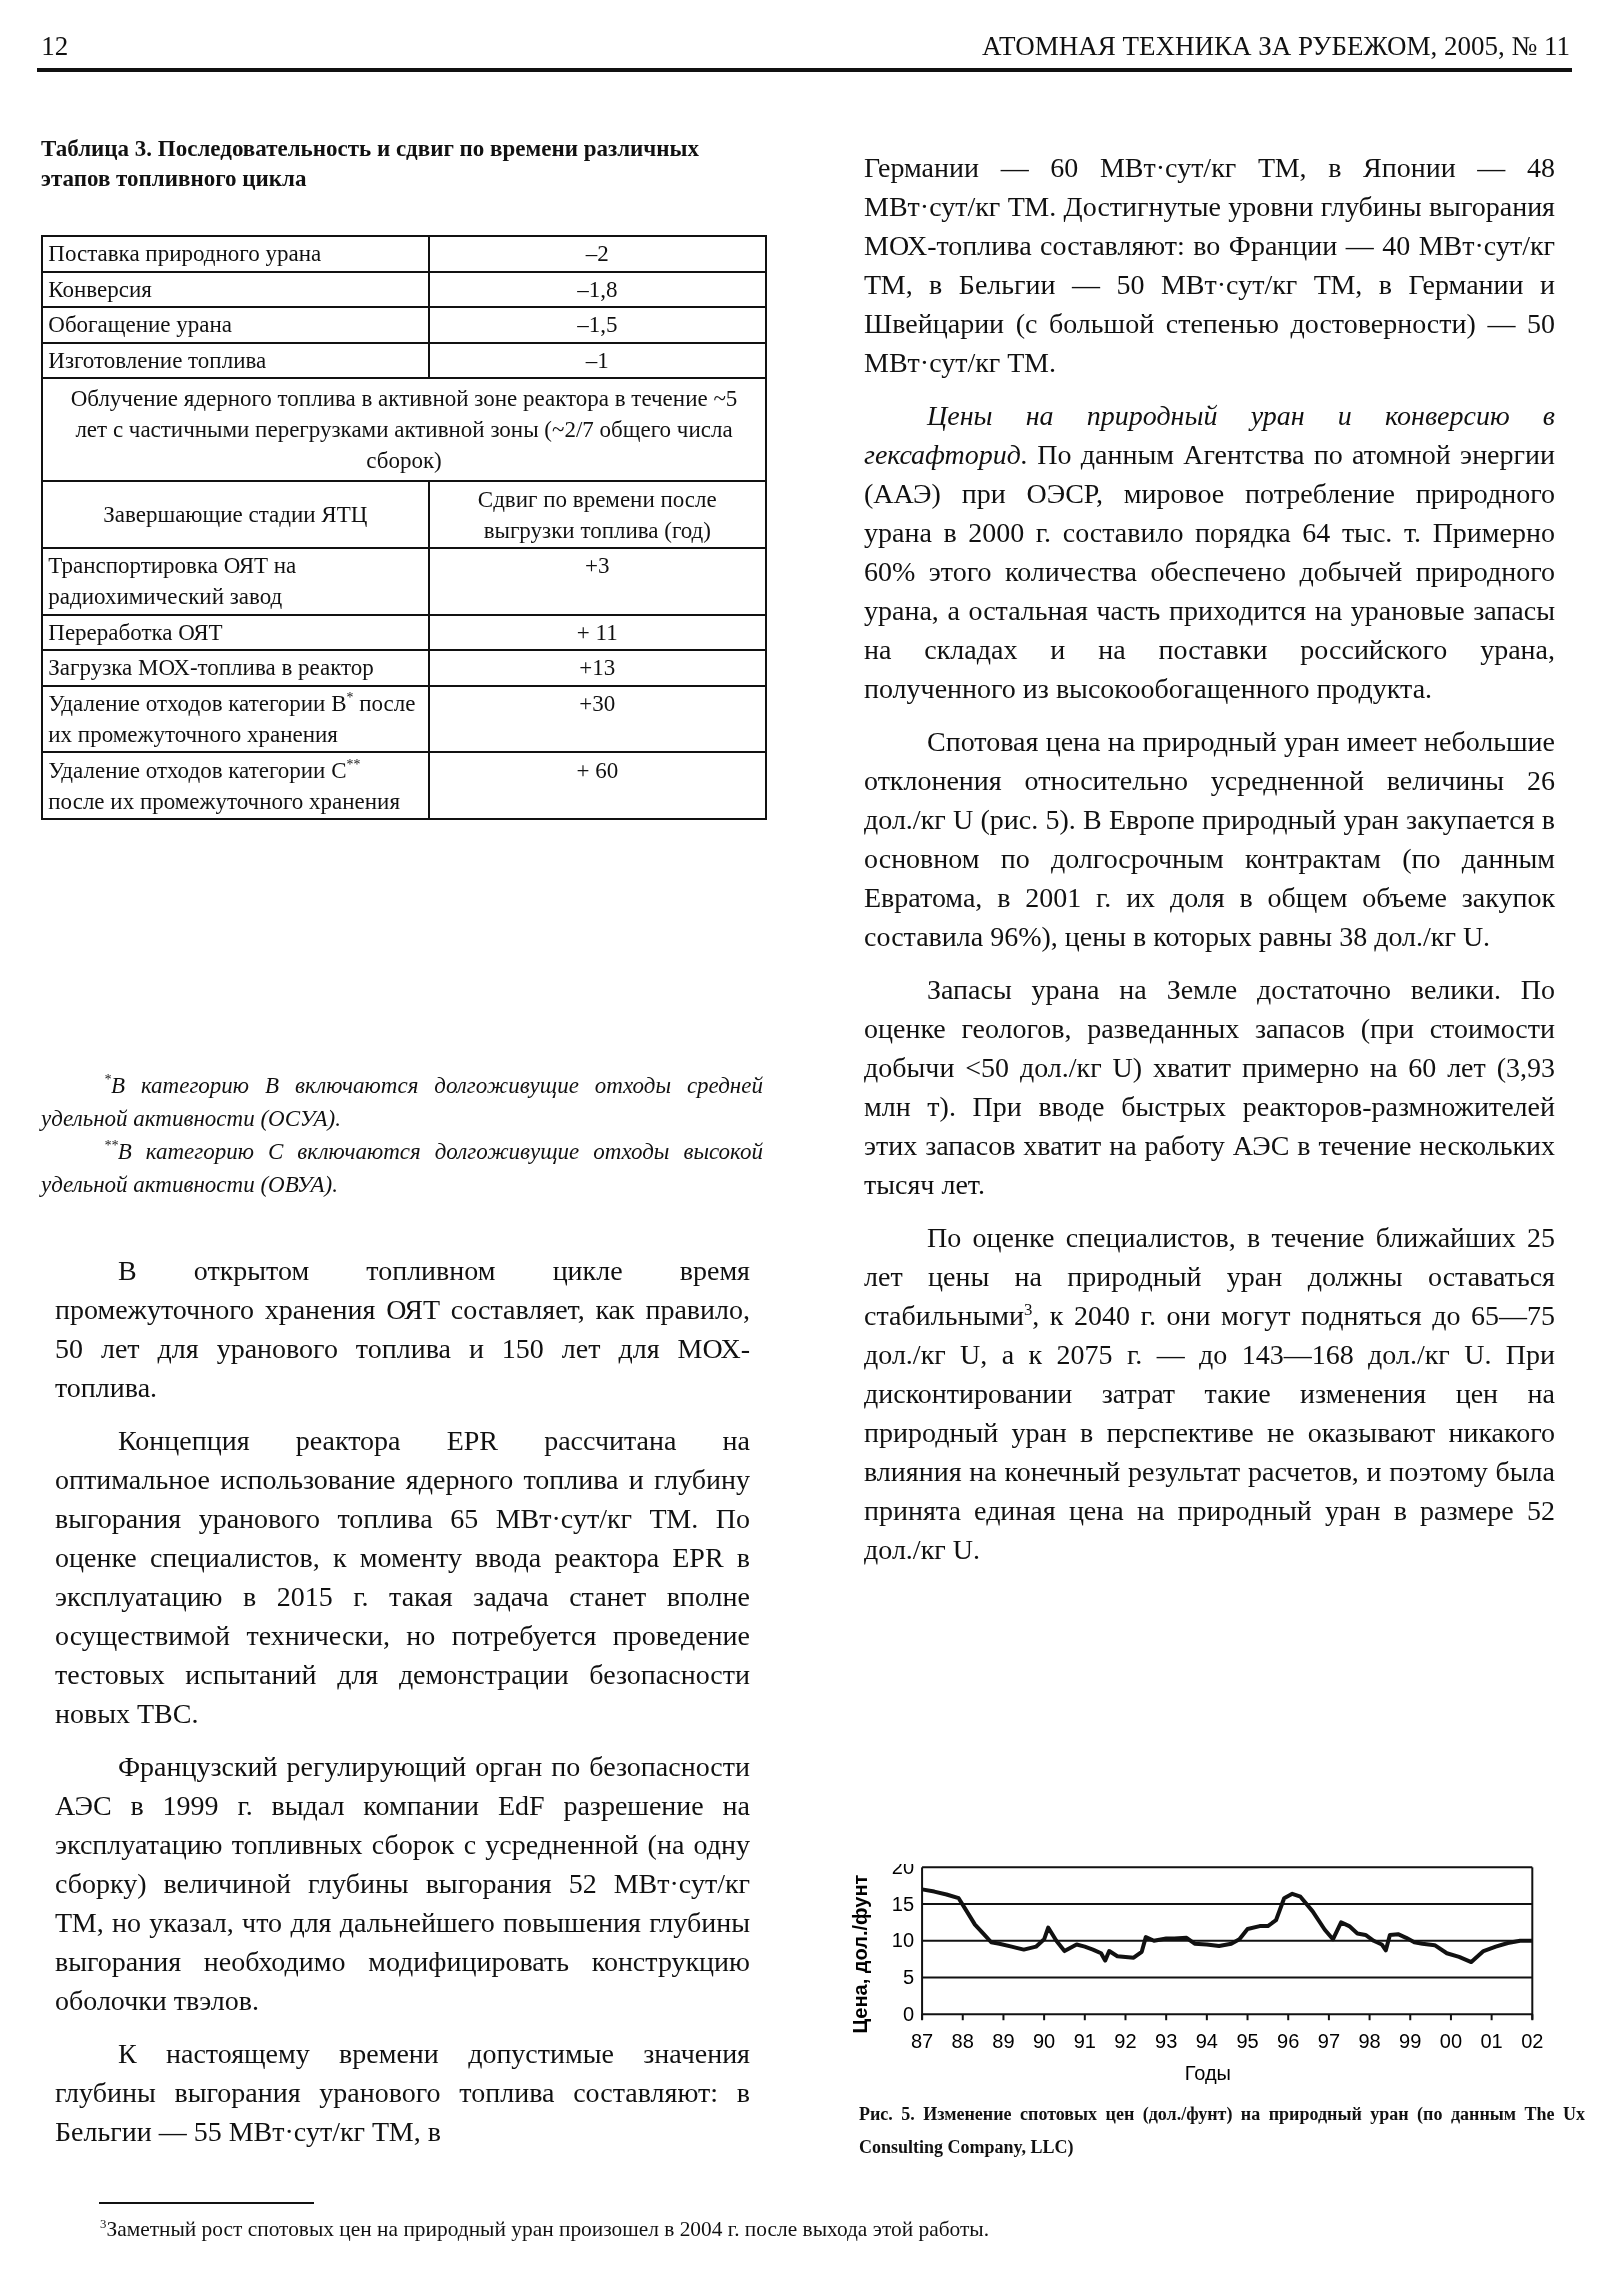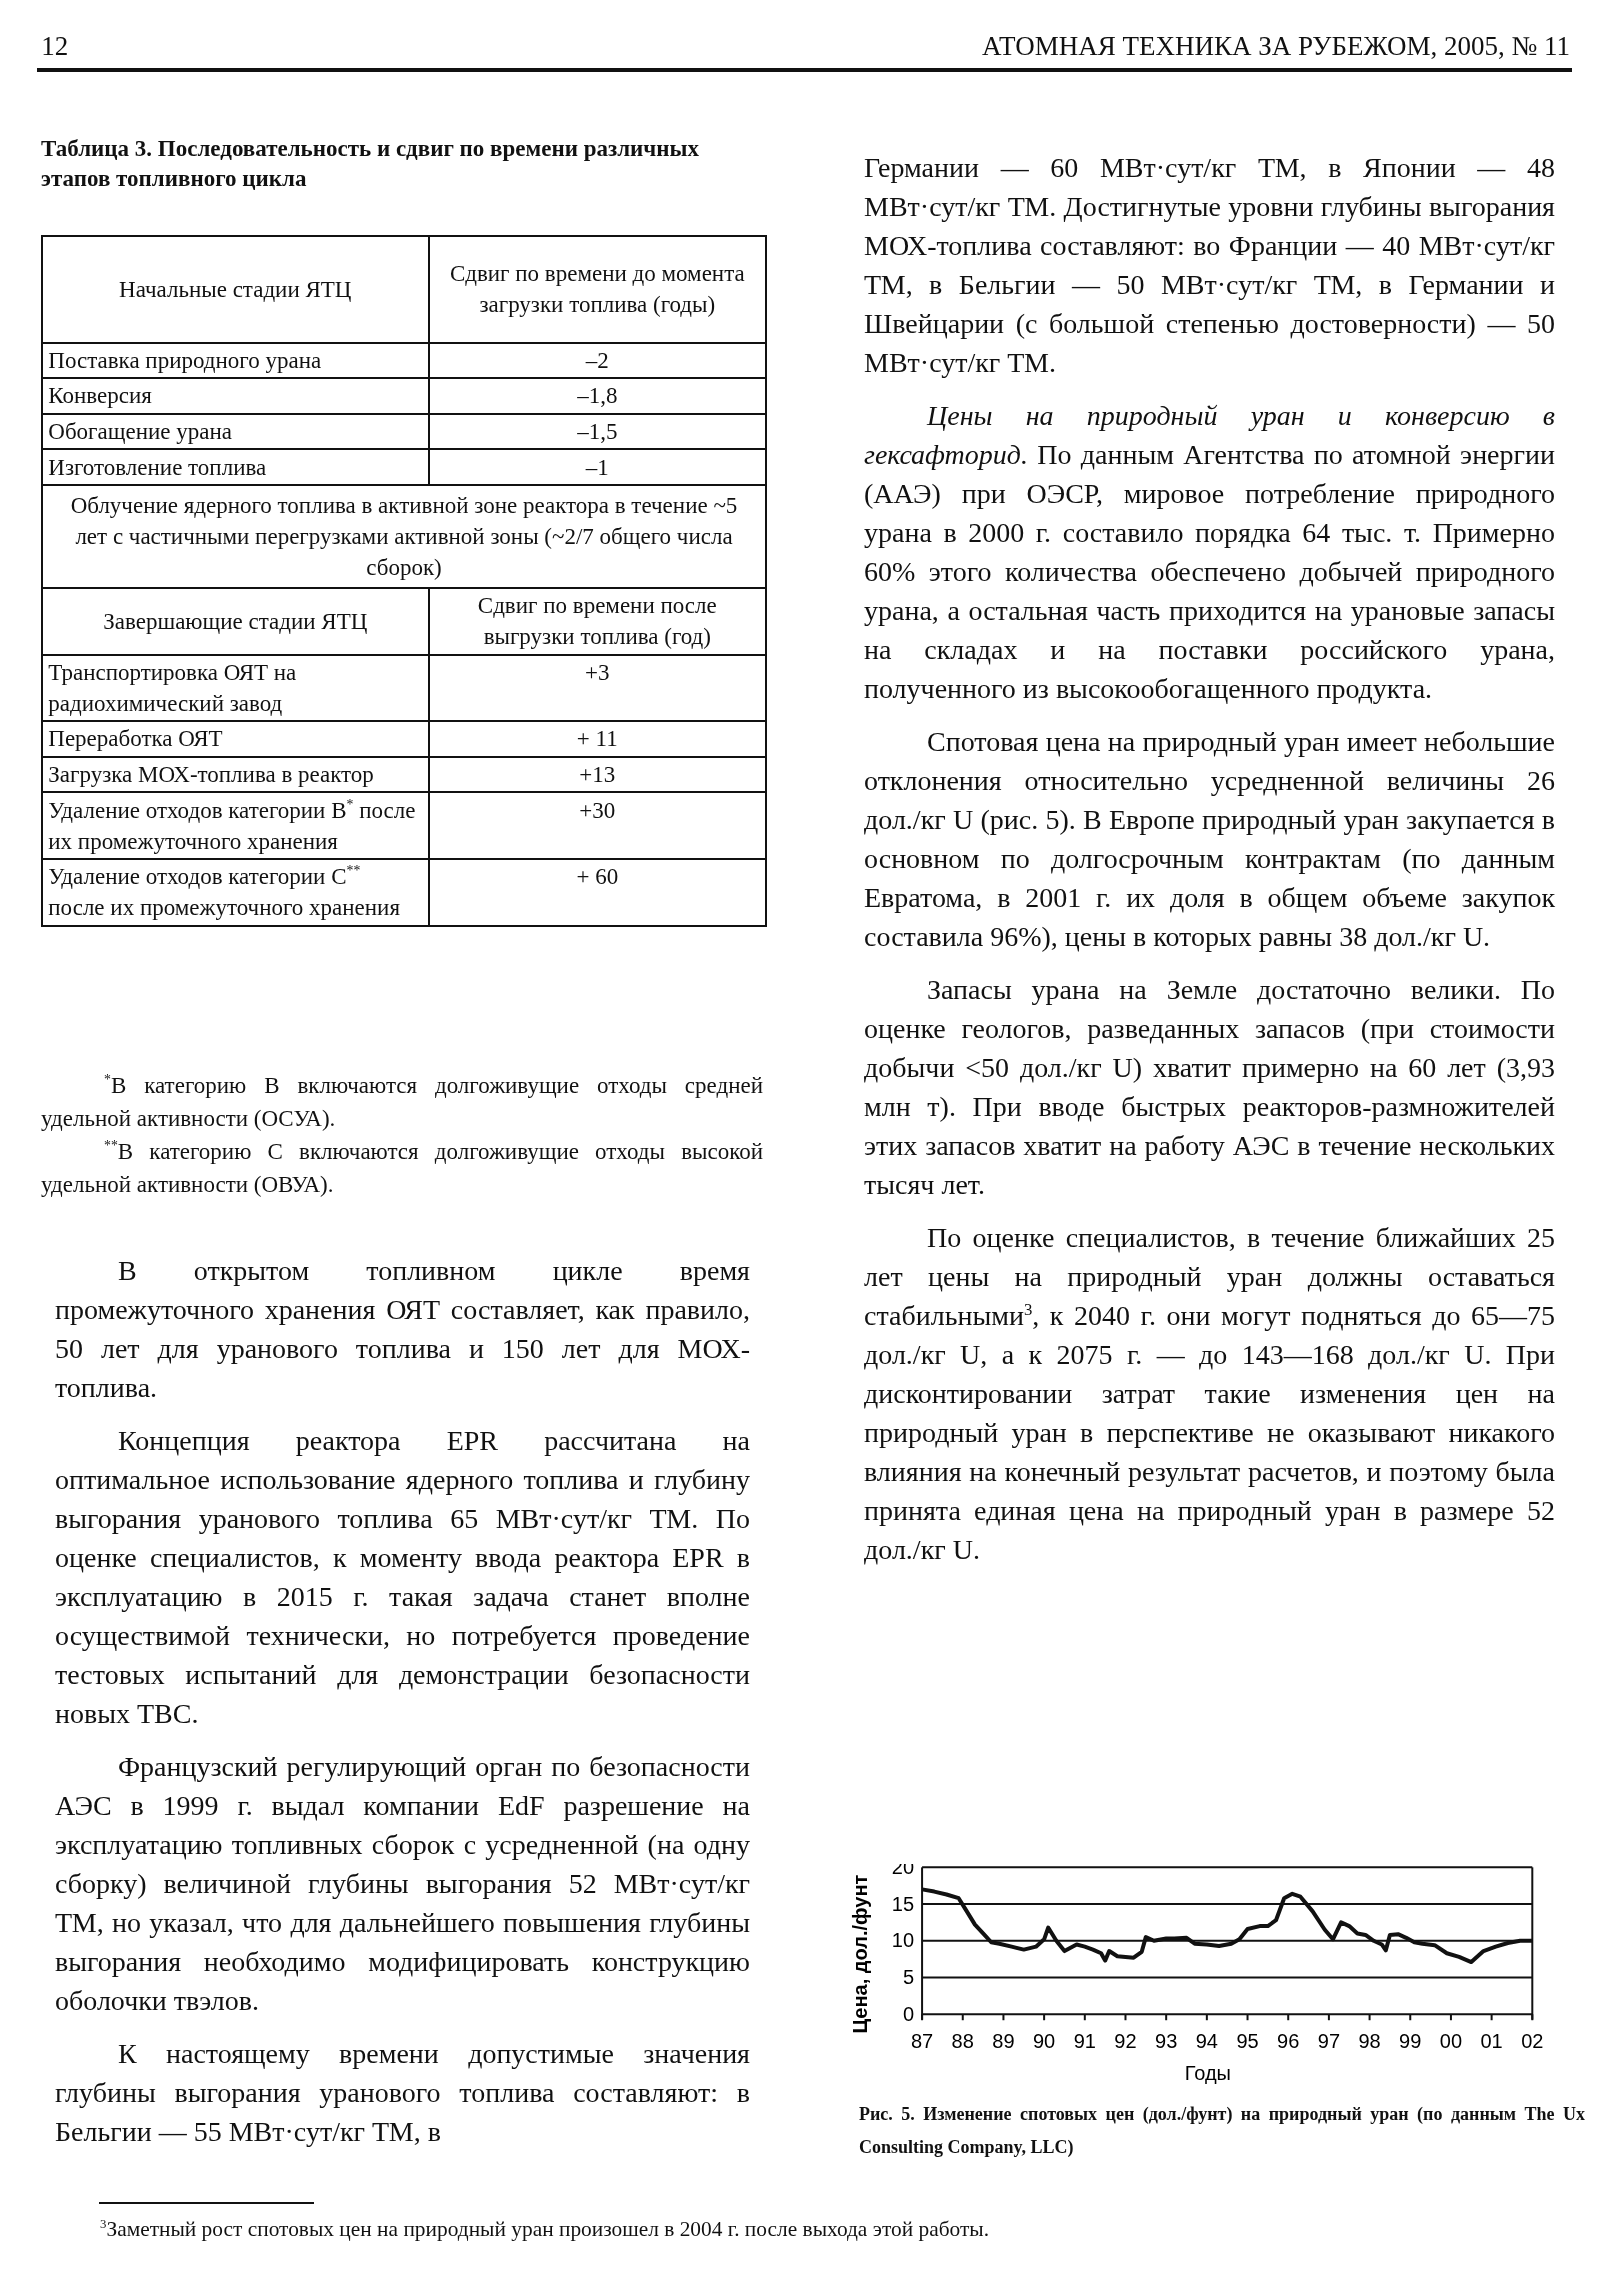--- a/index.html
+++ b/index.html
@@ -16,21 +16,21 @@
 
   table.fc { position: absolute; left: 41px; top: 235px; width: 726px; border-collapse: collapse; font-size: 23px; line-height: 31px; }
   table.fc td { border: 2px solid #111; padding: 1.3px 5.3px; vertical-align: top; }
   table.fc td.c { text-align: center; }
   table.fc td.hdr { text-align: center; vertical-align: middle; }
   table.fc td.span { text-align: center; }
   table.fc td.l { width: 374px; }
   sup { font-size: 60%; vertical-align: super; line-height: 0; }
 
   .notes { position: absolute; left: 41px; top: 1069px; width: 722px; font-size: 23px; line-height: 33px; text-align: justify; }
-  .notes p { margin: 0; }
+  .notes p { margin: 0; font-style: italic; }
   .notes p.ind { text-indent: 63px; }
 
   .body-text { font-size: 28px; line-height: 39px; text-align: justify; }
   .body-text p { margin: 14px; }
   .body-text p.ind { text-indent: 63px; }
   .left-body { position: absolute; left: 41px; top: 1237px; width: 723px; }
   .right-body { position: absolute; left: 850px; top: 134px; width: 719px; }
   .it { font-style: italic; }
 
   .chart { position: absolute; left: 843px; top: 1864px; width: 735px; height: 227px; }
@@ -47,24 +47,20 @@
 <div class="header">
   <span class="page-num">12</span>
   <span class="journal">АТОМНАЯ ТЕХНИКА ЗА РУБЕЖОМ, 2005, № 11</span>
 </div>
 <div class="header-rule"></div>
 
 <div class="table-caption">Таблица 3. Последовательность и сдвиг по времени различных этапов топливного цикла</div>
 
 <table class="fc">
   <tbody>
-      <tr>
-    <td class="hdr l" style="height:102px">Начальные стадии ЯТЦ</td>
-    <td class="hdr">Сдвиг по времени до момента загрузки топлива (годы)</td>
-  </tr>
   <tr>
     <td>Поставка природного урана</td>
     <td class="c">–2</td>
   </tr>
   <tr>
     <td>Конверсия</td>
     <td class="c">–1,8</td>
   </tr>
   <tr>
     <td>Обогащение урана</td>

